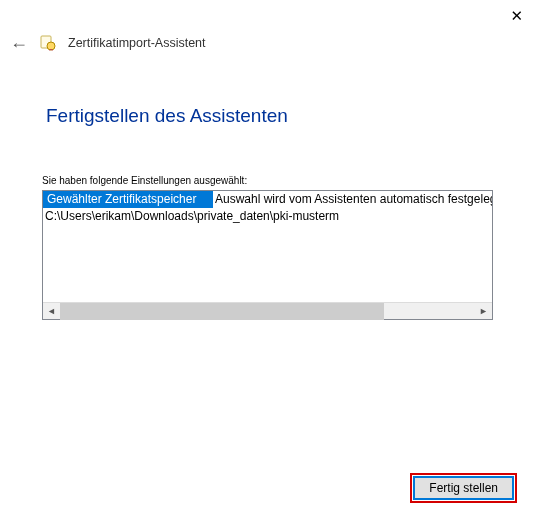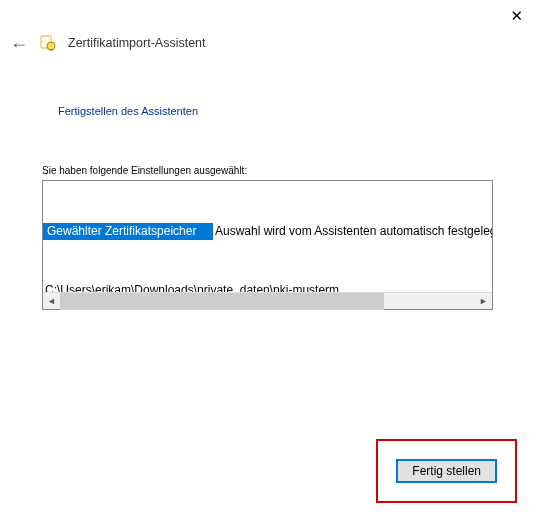--- a/index.html
+++ b/index.html
@@ -41,23 +41,23 @@
   }
   .wizard-title {
     font-size: 12.5px;
     color: #333;
   }
   .content {
     padding: 46px 42px 0 42px;
   }
   .heading {
     color: #003399;
-    font-size: 11px;
+    font-size: 19px;
     font-weight: 400;
-    margin: 0 0 48px 16px;
+    margin: 0 0 48px 4px;
   }
   .intro {
     font-size: 12px;
     margin: 0 0 26px 0;
   }
   .settings-label {
     font-size: 10px;
     margin: 0 0 4px 0;
   }
   .listbox {
@@ -71,21 +71,20 @@
   .list-body {
     flex: 1;
     overflow: hidden;
     white-space: nowrap;
   }
   .row {
     display: flex;
     height: 17px;
     line-height: 17px;
     font-size: 12px;
-    margin-top: 42px;
   }
   .col-key {
     width: 170px;
     padding-left: 4px;
     flex-shrink: 0;
   }
   .col-val {
     padding-left: 2px;
   }
   .row.selected .col-key {
@@ -132,21 +131,21 @@
     height: 24px;
     background: #e1e1e1;
     border: 1px solid #adadad;
     font-size: 12px;
     font-family: inherit;
     padding: 0 14px;
     cursor: default;
   }
   .highlight-box {
     border: 2px solid #d40000;
-    padding: 18px;
+    padding: 1px;
     display: inline-flex;
   }
   .btn.primary {
     background: #e1e1e1;
     border: 2px solid #0078d7;
   }
 </style>
 </head>
 <body>
 

